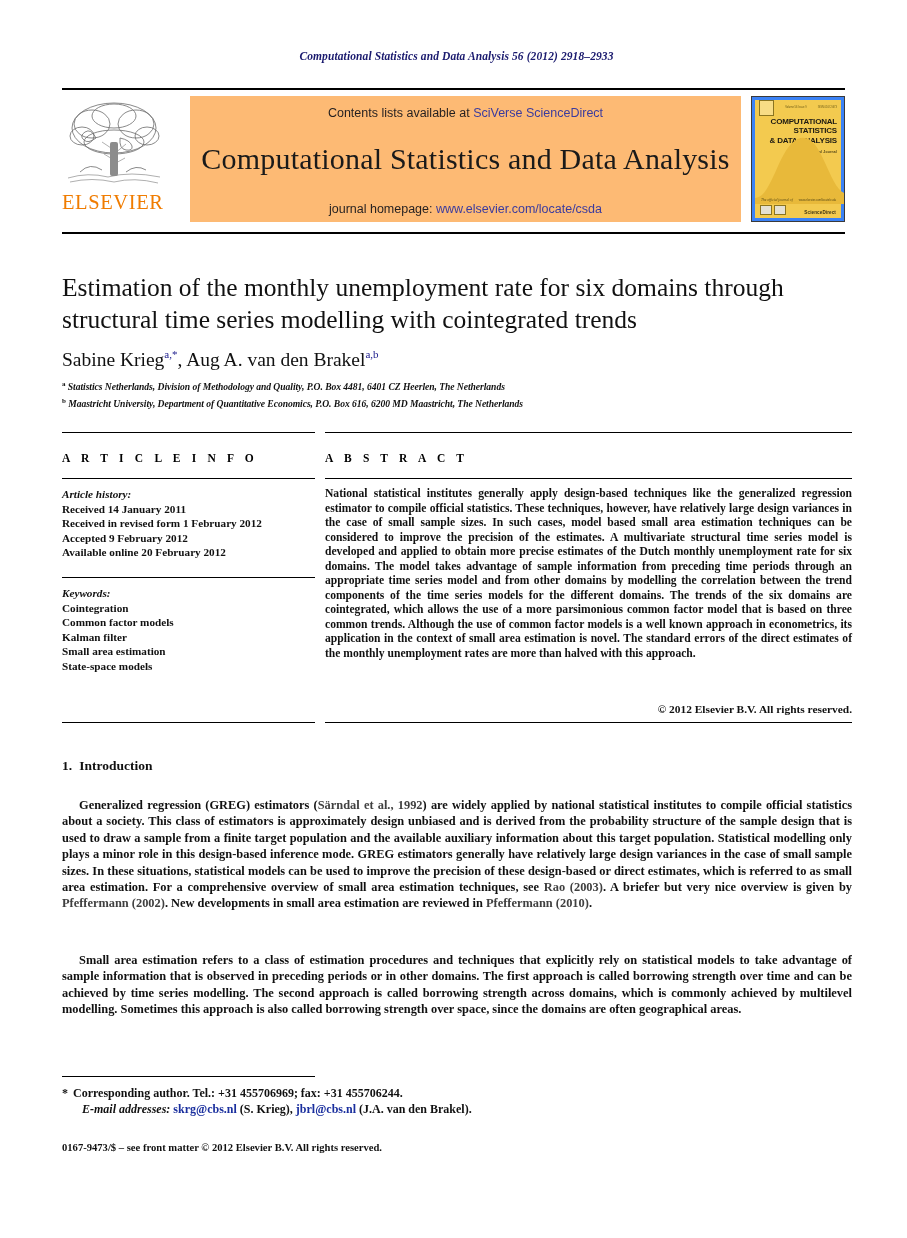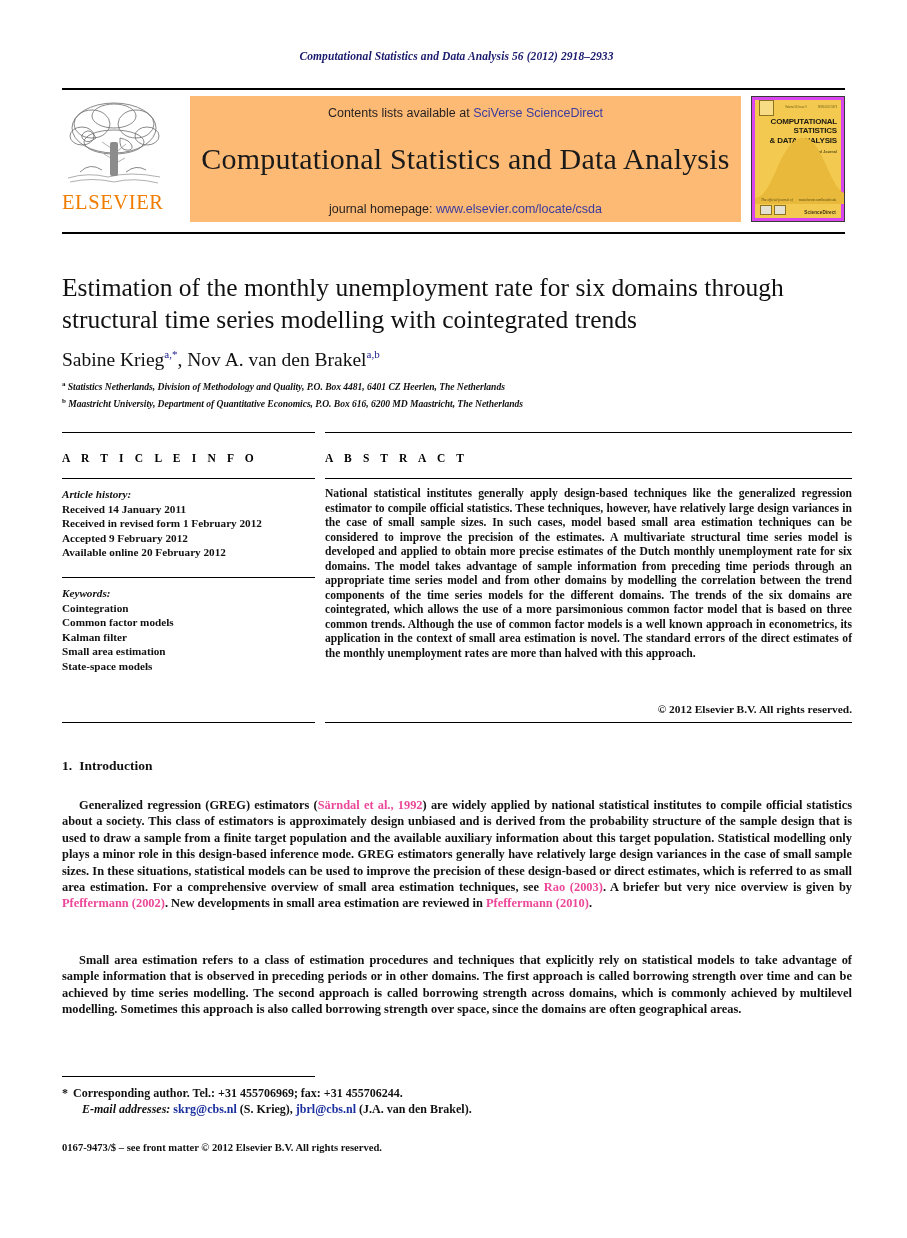--- a/index.html
+++ b/index.html
@@ -123,21 +123,21 @@
   .homepage-line .url {
     color: #3b3b9e;
   }
 
   
   .cover {
     flex: 0 0 92px;
     width: 92px;
     height: 124px;
     border: 1px solid #3a3a3a;
-    background: #d946ef;
+    background: #3b82f6;
     position: relative;
     overflow: hidden;
   }
   .cover-inner {
     position: absolute;
     inset: 3px;
     background: #f3ca4f;
   }
   .cover-topbar {
     position: absolute;
@@ -343,21 +343,21 @@
     font-size: 12.4px;
     line-height: 16.4px;
     font-weight: bold;
     text-align: justify;
     color: #111;
   }
   .para-1 { top: 797px; }
   .para-2 { top: 952px; }
   .body-text .indent { padding-left: 17px; }
   a.cite, .cite {
-    color: #ec4899;
+    color: #404040;
     text-decoration: none;
   }
 
   
   .foot-rule {
     position: absolute;
     left: 62px;
     top: 1076px;
     width: 253px;
     border-top: 1.1px solid #000;
@@ -473,21 +473,21 @@
         </div>
       </div>
 
     </div>
   </div>
   <div class="rule-bottom"></div>
 
   <div class="title">Estimation of the monthly unemployment rate for six domains through structural time series modelling with cointegrated trends</div>
 
   <div class="authors">
-    <span>Sabine Krieg</span><sup>a,*</sup>, <span>Nov A. van den Brakel</span><sup>a,b</sup>
+    <span>Sabine Krieg</span><sup>a,*</sup>, <span>Aug A. van den Brakel</span><sup>a,b</sup>
   </div>
 
   <div class="affil affil-a">
     <sup>a</sup> <span>Statistics Netherlands, Division of Methodology and Quality, P.O. Box 4481, 6401 CZ Heerlen, The Netherlands</span>
   </div>
   <div class="affil affil-b">
     <sup>b</sup> <span>Maastricht University, Department of Quantitative Economics, P.O. Box 616, 6200 MD Maastricht, The Netherlands</span>
   </div>
 
   <div class="sect-rule rule-info-top"></div>

